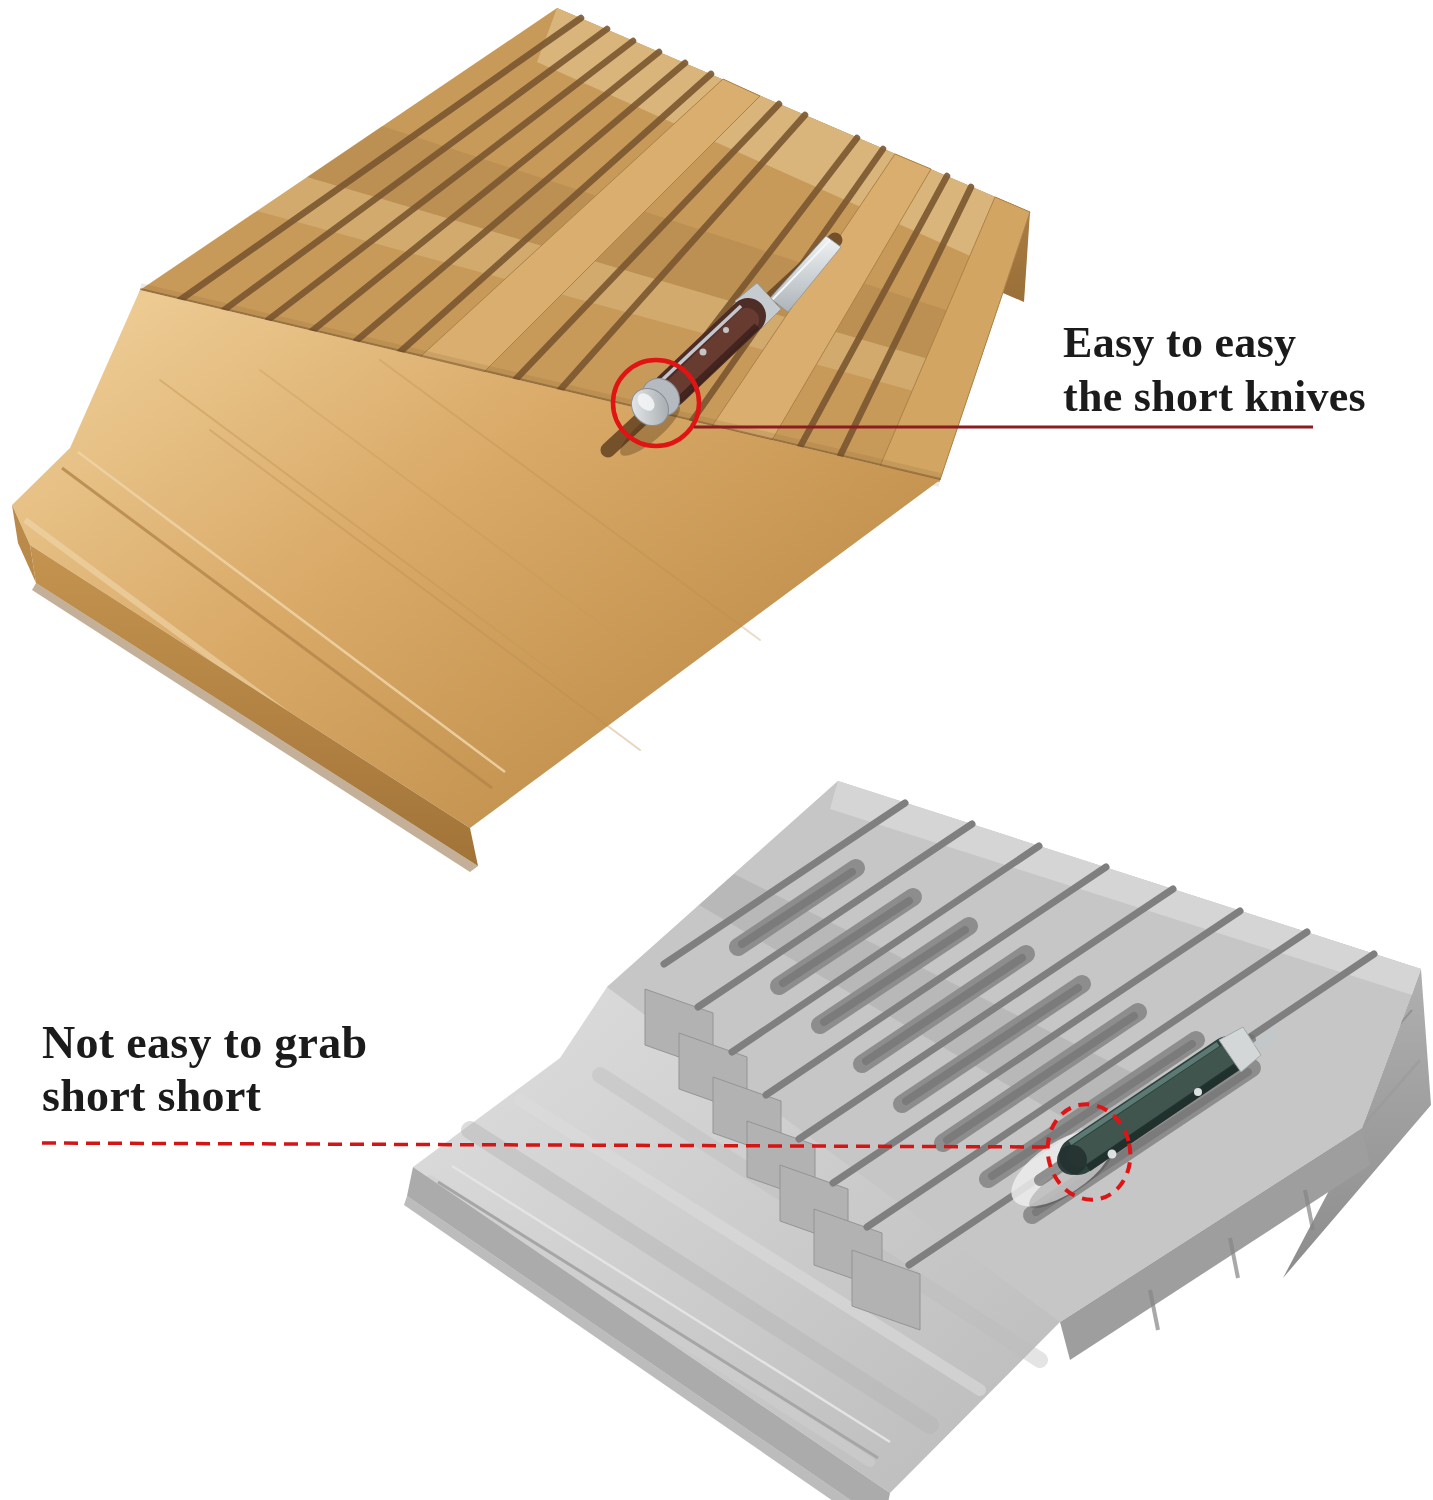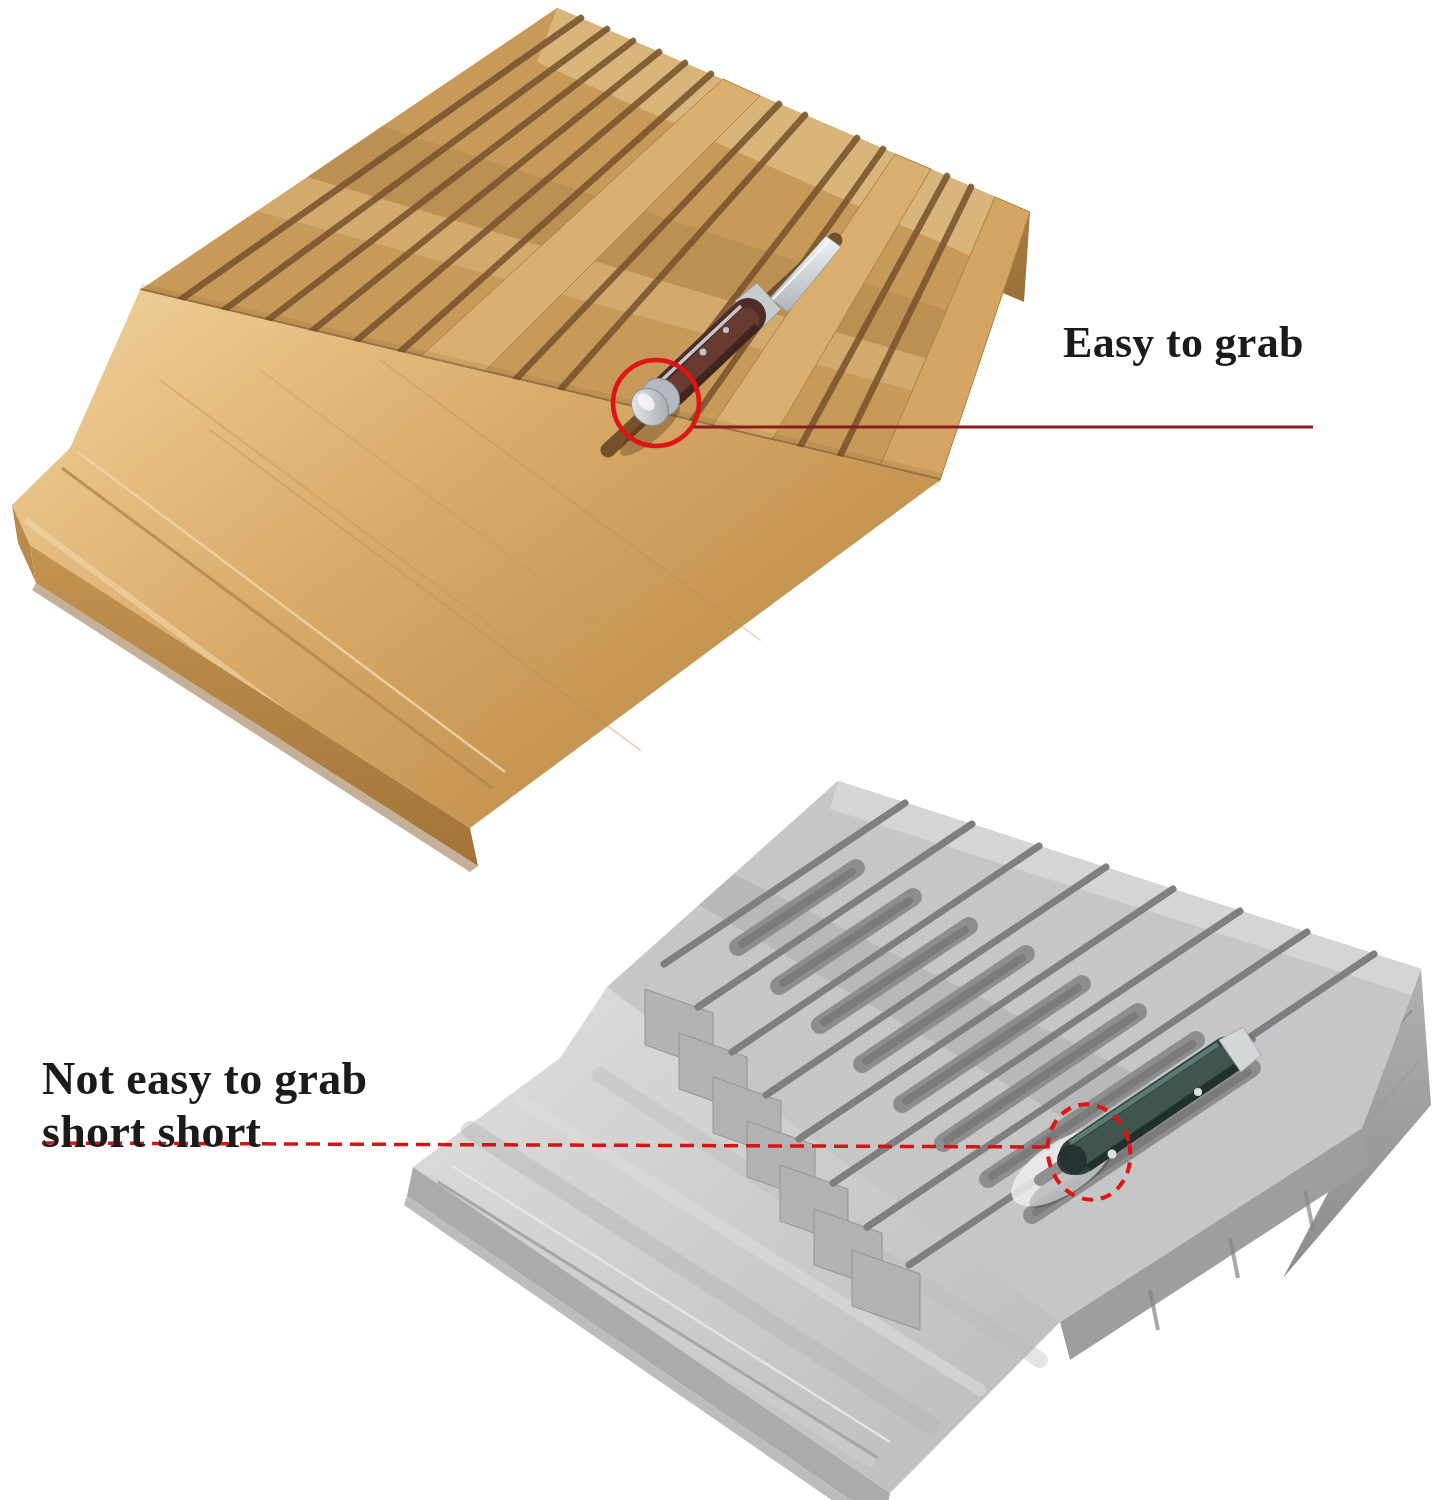--- a/index.html
+++ b/index.html
@@ -12,21 +12,21 @@
   }
   .scene{position:absolute;left:0;top:0;width:1433px;height:1500px;}
   .caption{
     position:absolute;
     font-weight:700;
     color:#1b1b1b;
     letter-spacing:0.3px;
     white-space:nowrap;
   }
   .caption-top{left:1063px;top:316px;font-size:44px;line-height:54px;}
-  .caption-bottom{left:42px;top:1052px;font-size:46px;line-height:53px;font-family:Liberation Serif, serif;}
+  .caption-bottom{left:42px;top:1016px;font-size:46px;line-height:53px;font-family:Liberation Serif, serif;}
 </style>
 </head>
 <body>
 
 <div class="stage">
 
   <svg class="scene" viewBox="0 0 1433 1500">
     <defs>
       <linearGradient id="gBack" x1="0" y1="0" x2="0" y2="1">
         <stop offset="0" stop-color="#c99c5e"></stop>
@@ -235,21 +235,22 @@
         <polygon points="1241,1072 1219,1040 1243,1027 1261,1055" fill="#d3d7d8" stroke="#a3a9ab" stroke-width="1"></polygon>
         <polygon points="1253,1043 1272,1029 1278,1037 1260,1051" fill="#c2c7c9"></polygon>
       </g>
 
       <line x1="42" y1="1143" x2="1048" y2="1147" stroke="#d51414" stroke-width="3.5" stroke-dasharray="14 8"></line>
       <ellipse cx="1089" cy="1152" rx="41" ry="48" transform="rotate(-12 1089 1152)" fill="none" stroke="#e01414" stroke-width="4" stroke-dasharray="11 8"></ellipse>
     </g>
   </svg>
 
   <div class="caption caption-top">
-    <div>Easy to grab</div>
+    <div>Easy to easy</div>
+    <div>the short knives</div>
   </div>
 
   <div class="caption caption-bottom">
     <div>Not easy to grab</div>
     <div>short short</div>
   </div>
 
 </div>
 
 </body></html>

